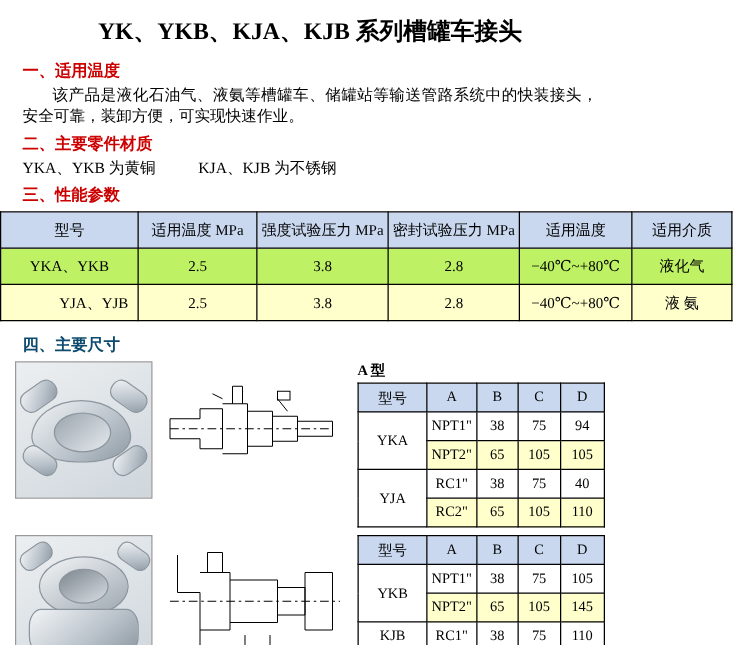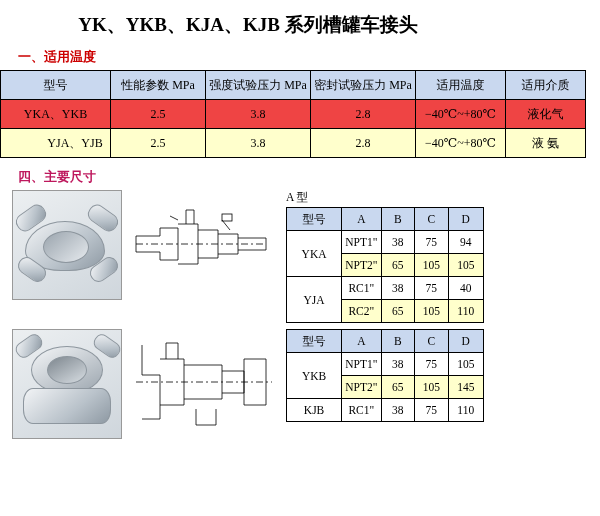--- a/index.html
+++ b/index.html
@@ -61,35 +61,35 @@
     border: 1px solid #000000;
     text-align: center;
     height: 26px;
     font-weight: normal;
   }
   table.perf thead th {
     background: #c9d8ef;
     font-size: 12px;
   }
   table.perf tbody tr.row-a td {
-    background: #ef4444;
+    background: #bef264;
   }
   table.perf tbody tr.row-b td {
     background: #ffffcc;
   }
   table.perf td.model {
     background: #ffffff;
   }
   table.perf tbody tr.row-b td.model {
     background: #ffffcc;
     padding-left: 40px;
   }
   
   .dim-head {
-    color: #be185d;
+    color: #0c4a6e;
     font-weight: bold;
     font-size: 13px;
     margin: 10px 0 4px 18px;
   }
   .dim-wrap {
     position: relative;
     margin: 0 12px;
   }
   .dim-row {
     display: flex;
@@ -118,20 +118,21 @@
     margin-left: 4px;
   }
   .drawing svg { display:block; }
   .tbl-block {
     margin-left: 10px;
     flex: 1;
   }
   .tbl-label {
     font-size: 11.5px;
     margin-bottom: 2px;
+    font-weight: bold;
   }
   table.dim {
     border-collapse: collapse;
     width: 100%;
     font-size: 11.5px;
     table-layout: fixed;
   }
   table.dim th, table.dim td {
     border: 1px solid #000000;
     text-align: center;
@@ -152,36 +153,42 @@
   }
 </style>
 </head>
 <body>
 
 <div class="page">
 
   <div class="title">YK、YKB、KJA、KJB 系列槽罐车接头</div>
 
   <div class="section-head">一、适用温度</div>
-
-
+  <div class="para">该产品是液化石油气、液氨等槽罐车、储罐站等输送管路系统中的快装接头，安全可靠，装卸方便，可实现快速作业。</div>
+
+  <div class="section-head">二、主要零件材质</div>
+  <div class="material-line">
+    <span>YKA、YKB 为黄铜</span><span class="gap"></span><span>KJA、KJB 为不锈钢</span>
+  </div>
+
+  <div class="section-head">三、性能参数</div>
 
   <table class="perf">
     <colgroup>
       <col style="width:110px">
       <col style="width:95px">
       <col style="width:105px">
       <col style="width:105px">
       <col style="width:90px">
       <col style="width:80px">
     </colgroup>
     <thead>
       <tr>
         <th>型号</th>
-        <th>性能参数 MPa</th>
+        <th>适用温度 MPa</th>
         <th>强度试验压力 MPa</th>
         <th>密封试验压力 MPa</th>
         <th>适用温度</th>
         <th>适用介质</th>
       </tr>
     </thead>
     <tbody>
       <tr class="row-a">
         <td class="model">YKA、YKB</td>
         <td>2.5</td>

